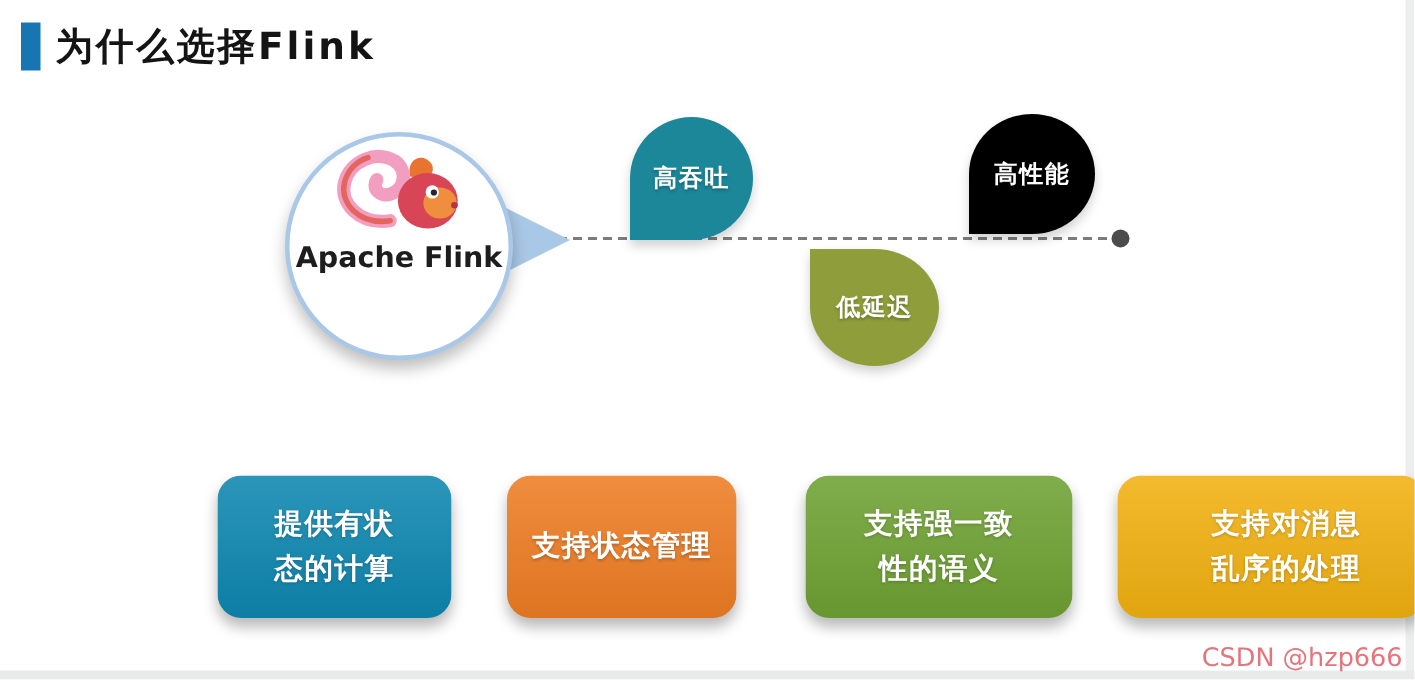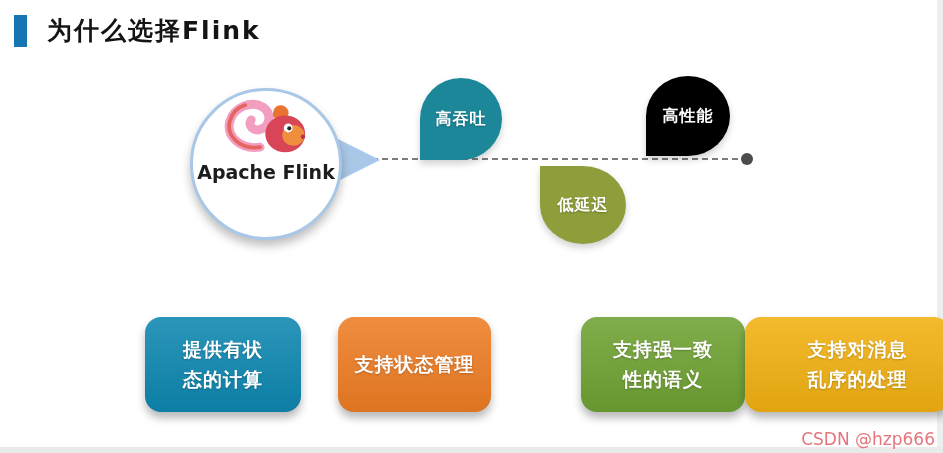--- a/index.html
+++ b/index.html
@@ -13,21 +13,21 @@
     overflow: hidden;
   }
 
   
   .edge-right  { position: absolute; right: 0; top: 0; width: 6px; height: 100%; background: #edefef; }
   .edge-bottom { position: absolute; left: 0; bottom: 0; width: 100%; height: 6px; background: #e9ebeb; }
 
   
   .title-row { position: absolute; left: 14px; top: 14px; display: flex; align-items: center; gap: 10px; z-index: 5; }
   .title-accent { width: 13px; height: 32px; background: #1676b4; }
-  .page-title { font-size: 25px; font-weight: bold; color: #141414; letter-spacing: 2px; margin-left: 10px; }
+  .page-title { font-size: 25px; font-weight: bold; color: #141414; letter-spacing: 2px; }
 
   
   .logo-circle {
     position: absolute; left: 190px; top: 88px;
     width: 146px; height: 146px; border-radius: 50%;
     background: #ffffff; border: 3px solid #a9c7e6;
     box-shadow: 0 6px 10px rgba(0,0,0,.25);
     display: flex; flex-direction: column; align-items: center; justify-content: flex-start;
     z-index: 3;
   }
@@ -68,21 +68,21 @@
     display: flex; flex-direction: column; align-items: center; justify-content: center;
     color: #ffffff; font-weight: bold; font-size: 19px; line-height: 1.55;
     text-align: center; letter-spacing: 1px;
     text-shadow: 0 1px 2px rgba(0,0,0,.22);
     box-shadow: 0 6px 9px rgba(0,0,0,.28);
     background-image: linear-gradient(rgba(255,255,255,.12), rgba(0,0,0,.07));
     z-index: 3;
   }
   .card-1 { left: 145px; width: 156px; }
   .card-2 { left: 338px; width: 153px; }
-  .card-3 { left: 537px; width: 164px; margin-left: 44px; }
+  .card-3 { left: 537px; width: 178px; }
   .card-4 { left: 745px; width: 185px; padding-left: 20px; }
 
   .watermark { position: absolute; right: 8px; top: 429px; font-size: 17px; color: #e4757d; z-index: 5; }
 </style>
 </head>
 <body>
 
 <div class="stage">
 
   <div class="edge-right"></div>

